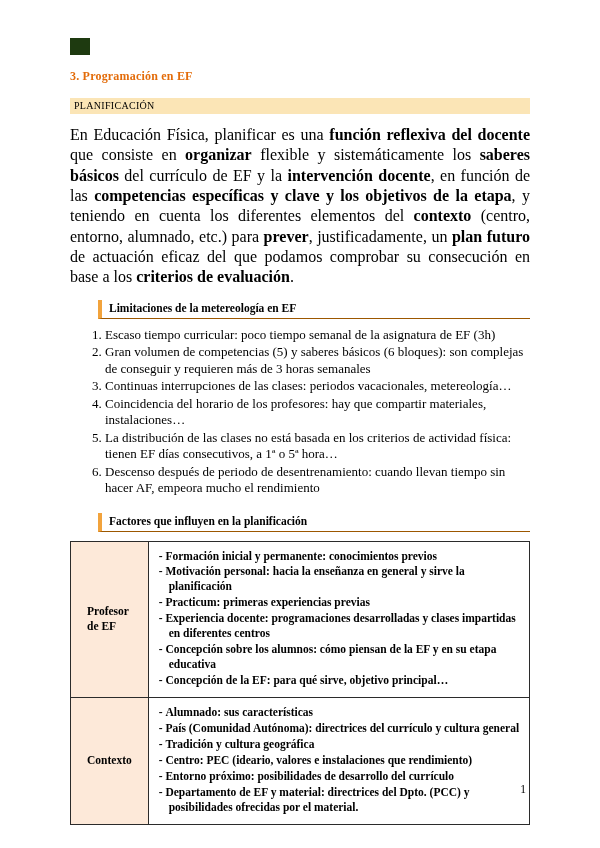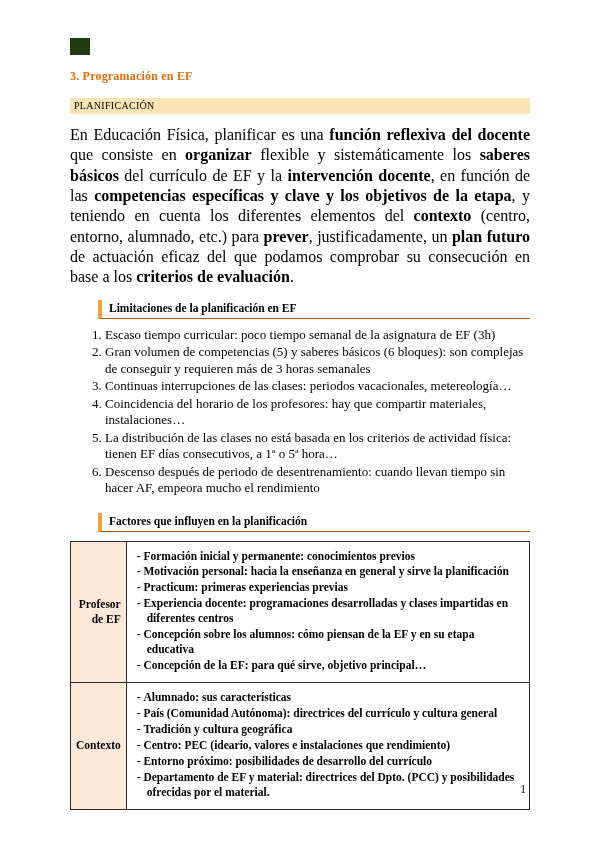--- a/index.html
+++ b/index.html
@@ -70,22 +70,22 @@
     font-size: 11.5px;
   }
   table.factors-table td {
     border: 1px solid #2b2b2b;
     vertical-align: middle;
     font-weight: bold;
   }
   td.rowhead {
     width: 36px;
     background: #FDE9D9;
-    text-align: right;
-    padding: 4px 5px;
+    text-align: left;
+    padding: 4px 16px;
     line-height: 1.3;
   }
   td.rowbody {
     padding: 7px 9px 8px 6px;
     vertical-align: middle;
   }
   ul.dashlist {
     margin: 0;
     padding-left: 4px;
     list-style: none;
@@ -112,21 +112,21 @@
 
   <div class="logo-square"></div>
 
   <h1 class="doc-title">3. Programación en EF</h1>
 
   <div class="banner">PLANIFICACIÓN</div>
 
   <p class="intro"><span>En Educación Física, planificar es una </span><b>función reflexiva del docente</b><span> que consiste en </span><b>organizar</b><span> flexible y sistemáticamente los </span><b>saberes básicos</b><span> del currículo de EF y la </span><b>intervención docente</b><span>, en función de las </span><b>competencias específicas y clave y los objetivos de la etapa</b><span>, y teniendo en cuenta los diferentes elementos del </span><b>contexto</b><span> (centro, entorno, alumnado, etc.) para </span><b>prever</b><span>, justificadamente, un </span><b>plan futuro</b><span> de actuación eficaz del que podamos comprobar su consecución en base a los </span><b>criterios de evaluación</b><span>.</span></p>
 
   <div class="subheading">
-    <span>Limitaciones de la planificación en EF</span>
+    <span>Limitaciones de la metereología en EF</span>
   </div>
 
   <ol class="numbered">
       <li>Escaso tiempo curricular: poco tiempo semanal de la asignatura de EF (3h)</li>
       <li>Gran volumen de competencias (5) y saberes básicos (6 bloques): son complejas de conseguir y requieren más de 3 horas semanales</li>
       <li>Continuas interrupciones de las clases: periodos vacacionales, metereología…</li>
       <li>Coincidencia del horario de los profesores: hay que compartir materiales, instalaciones…</li>
       <li>La distribución de las clases no está basada en los criterios de actividad física: tienen EF días consecutivos, a 1ª o 5ª hora…</li>
       <li>Descenso después de periodo de desentrenamiento: cuando llevan tiempo sin hacer AF, empeora mucho el rendimiento</li>
     </ol>

